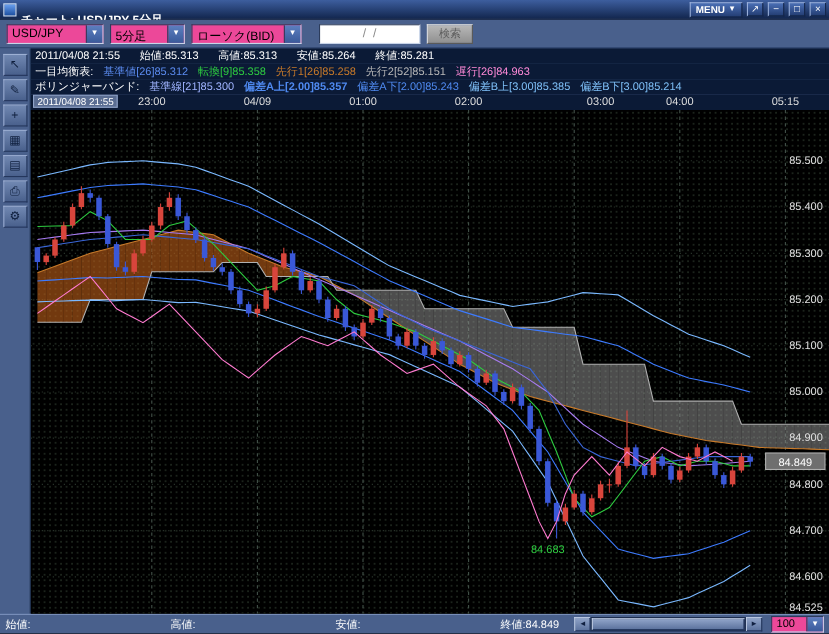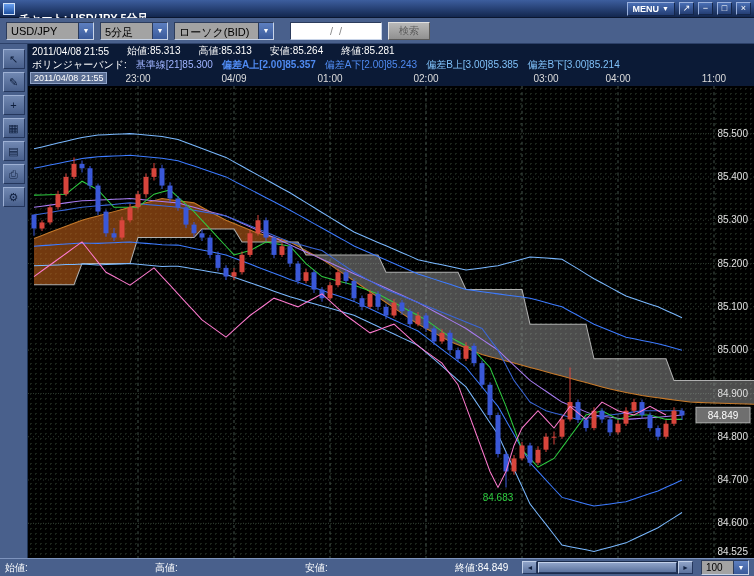--- a/index.html
+++ b/index.html
@@ -33,21 +33,21 @@
     border:1px solid; border-color:#9ab0dc #14264a #14264a #9ab0dc; cursor:pointer;
     font-family:inherit;
   }
 
   
   .toolbar {
     height:26px; flex:0 0 26px; display:flex; align-items:center; gap:6px;
     padding:0 6px; background:#49608c; border-bottom:1px solid #2c4068;
   }
   .dropdown {
-    height:18px; background:#a3a3a3; display:flex; align-items:stretch;
+    height:18px; background:#ec4899; display:flex; align-items:stretch;
     border:1px solid; border-color:#2c3c5c #c8d4e8 #c8d4e8 #2c3c5c;
   }
   .dd-text { font-size:11px; color:#000; padding:2px 4px 0 4px; flex:1; white-space:nowrap; }
   .dd-btn {
     width:15px; display:flex; align-items:center; justify-content:center;
     background:linear-gradient(#5d7fc0,#3a5a9a); color:#fff; font-size:7px;
     border-left:1px solid #2a3a5a; cursor:pointer;
   }
   .dd-pair { width:88px; } .dd-tf { width:68px; } .dd-type { width:100px; }
   .date-input {
@@ -181,39 +181,47 @@
     <div class="right-col">
 
       <div class="info-row">
         <span>2011/04/08 21:55</span>
         <span class="pair"><span>始値:</span><span>85.313</span></span>
         <span class="pair"><span>高値:</span><span>85.313</span></span>
         <span class="pair"><span>安値:</span><span>85.264</span></span>
         <span class="pair"><span>終値:</span><span>85.281</span></span>
       </div>
 
+      <div class="info-row" id="ichimoku-row">
+        <span class="legend-title">一目均衡表:</span>
+      <span class="legend-item" style="color: rgb(91, 139, 239);">基準値[26]85.312</span>
+          <span class="legend-item" style="color: rgb(46, 204, 64);">転換[9]85.358</span>
+          <span class="legend-item" style="color: rgb(200, 122, 42);">先行1[26]85.258</span>
+          <span class="legend-item" style="color: rgb(184, 184, 184);">先行2[52]85.151</span>
+          <span class="legend-item" style="color: rgb(255, 138, 216);">遅行[26]84.963</span>
+        </div>
 
       <div class="info-row" id="bollinger-row">
         <span class="legend-title">ボリンジャーバンド:</span>
       <span class="legend-item" style="color: rgb(160, 180, 255);">基準線[21]85.300</span>
           <span class="legend-item" style="color: rgb(79, 138, 240); font-weight: bold;">偏差A上[2.00]85.357</span>
           <span class="legend-item" style="color: rgb(79, 138, 240);">偏差A下[2.00]85.243</span>
           <span class="legend-item" style="color: rgb(127, 192, 248);">偏差B上[3.00]85.385</span>
           <span class="legend-item" style="color: rgb(127, 192, 248);">偏差B下[3.00]85.214</span>
         </div>
 
       <div class="time-axis" id="time-axis">
           <span class="t-label highlight" style="left: 2px;">2011/04/08 21:55</span>
           <span class="t-label" style="left: 110px; transform: translateX(-50%);">23:00</span>
           <span class="t-label" style="left: 206px; transform: translateX(-50%);">04/09</span>
           <span class="t-label" style="left: 302px; transform: translateX(-50%);">01:00</span>
           <span class="t-label" style="left: 398px; transform: translateX(-50%);">02:00</span>
           <span class="t-label" style="left: 518px; transform: translateX(-50%);">03:00</span>
           <span class="t-label" style="left: 590px; transform: translateX(-50%);">04:00</span>
-          <span class="t-label" style="left: 686px; transform: translateX(-50%);">11:00</span>
+          <span class="t-label" style="left: 686px; transform: translateX(-50%);">05:15</span>
         </div>
 
       <div class="chart">
         <svg id="chart-svg" xmlns="http://www.w3.org/2000/svg" preserveAspectRatio="none" viewBox="0 0 726 458">
             <line x1="0" x2="726" y1="46.2" y2="46.2" stroke="#2c372e" stroke-dasharray="1,4"></line>
             <line x1="0" x2="726" y1="88.2" y2="88.2" stroke="#2c372e" stroke-dasharray="1,4"></line>
             <line x1="0" x2="726" y1="130.3" y2="130.3" stroke="#2c372e" stroke-dasharray="1,4"></line>
             <line x1="0" x2="726" y1="172.3" y2="172.3" stroke="#2c372e" stroke-dasharray="1,4"></line>
             <line x1="0" x2="726" y1="214.3" y2="214.3" stroke="#2c372e" stroke-dasharray="1,4"></line>
             <line x1="0" x2="726" y1="256.3" y2="256.3" stroke="#2c372e" stroke-dasharray="1,4"></line>

